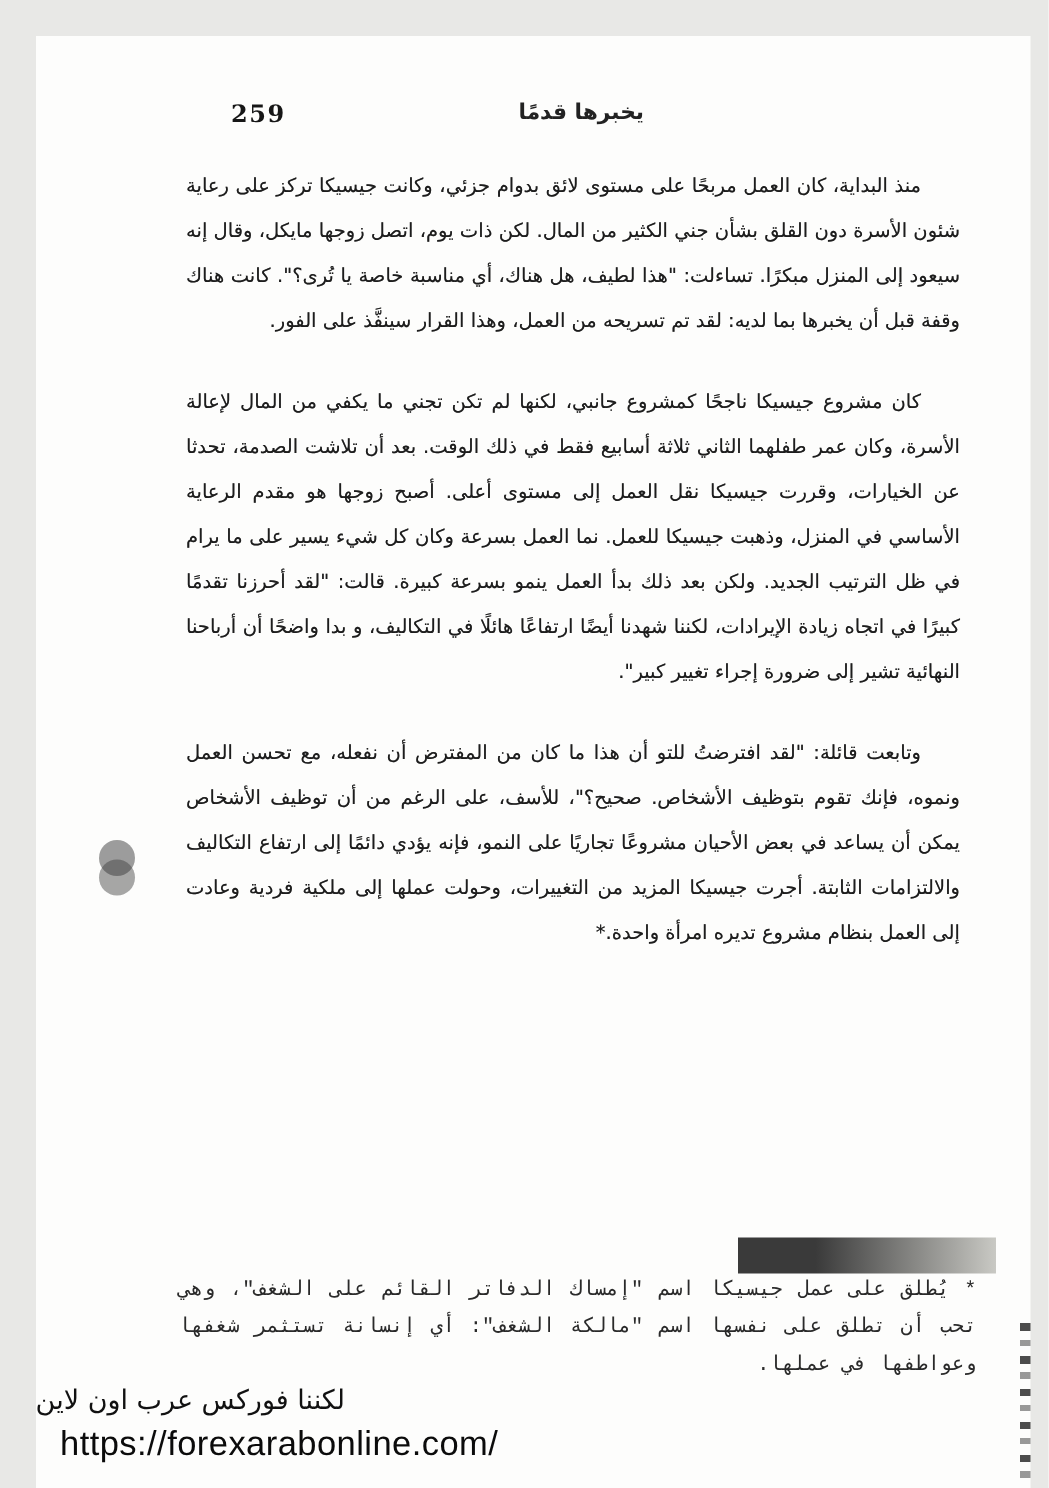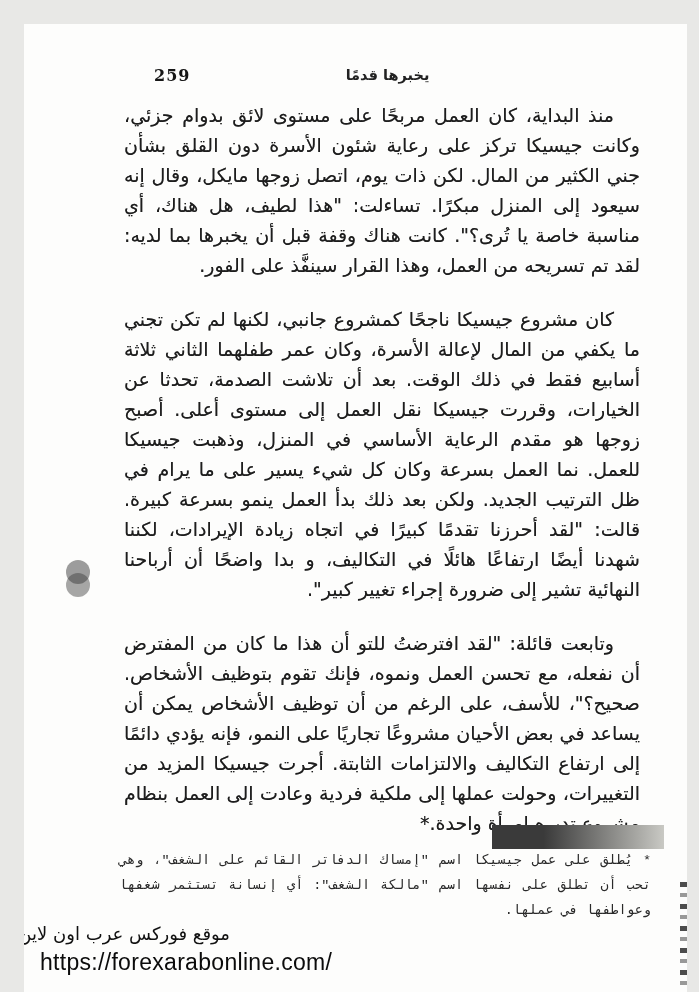--- a/index.html
+++ b/index.html
@@ -33,26 +33,26 @@
     margin-left: 14px;
     direction: rtl;
     font-size: 14.5px;
     font-weight: bold;
     color: #222;
     white-space: nowrap;
   }
   
   .body-text {
     position: absolute;
-    top: 52px;
+    top: 62px;
     right: 59px;
     width: 564px;
     direction: rtl;
     text-align: justify;
-    font-size: 19px;
+    font-size: 13px;
     line-height: 30px;
     color: #1d1d1d;
     text-shadow: 0 0 0.4px rgba(20,20,20,0.55);
   }
   .body-text p {
     text-indent: 26px;
     margin: 0;
   }
   
   .footnote-rule {
@@ -142,21 +142,21 @@
   <div class="body-text">
     <p>منذ البداية، كان العمل مربحًا على مستوى لائق بدوام جزئي، وكانت جيسيكا تركز على رعاية شئون الأسرة دون القلق بشأن جني الكثير من المال. لكن ذات يوم، اتصل زوجها مايكل، وقال إنه سيعود إلى المنزل مبكرًا. تساءلت: "هذا لطيف، هل هناك، أي مناسبة خاصة يا تُرى؟". كانت هناك وقفة قبل أن يخبرها بما لديه: لقد تم تسريحه من العمل، وهذا القرار سينفَّذ على الفور.</p>
     <p>كان مشروع جيسيكا ناجحًا كمشروع جانبي، لكنها لم تكن تجني ما يكفي من المال لإعالة الأسرة، وكان عمر طفلهما الثاني ثلاثة أسابيع فقط في ذلك الوقت. بعد أن تلاشت الصدمة، تحدثا عن الخيارات، وقررت جيسيكا نقل العمل إلى مستوى أعلى. أصبح زوجها هو مقدم الرعاية الأساسي في المنزل، وذهبت جيسيكا للعمل. نما العمل بسرعة وكان كل شيء يسير على ما يرام في ظل الترتيب الجديد. ولكن بعد ذلك بدأ العمل ينمو بسرعة كبيرة. قالت: "لقد أحرزنا تقدمًا كبيرًا في اتجاه زيادة الإيرادات، لكننا شهدنا أيضًا ارتفاعًا هائلًا في التكاليف، و بدا واضحًا أن أرباحنا النهائية تشير إلى ضرورة إجراء تغيير كبير".</p>
     <p>وتابعت قائلة: "لقد افترضتُ للتو أن هذا ما كان من المفترض أن نفعله، مع تحسن العمل ونموه، فإنك تقوم بتوظيف الأشخاص. صحيح؟"، للأسف، على الرغم من أن توظيف الأشخاص يمكن أن يساعد في بعض الأحيان مشروعًا تجاريًا على النمو، فإنه يؤدي دائمًا إلى ارتفاع التكاليف والالتزامات الثابتة. أجرت جيسيكا المزيد من التغييرات، وحولت عملها إلى ملكية فردية وعادت إلى العمل بنظام مشروع تديره امرأة واحدة.*</p>
   </div>
 
   <div class="footnote-rule"></div>
 
   <div class="footnote">* يُطلق على عمل جيسيكا اسم "إمساك الدفاتر القائم على الشغف"، وهي تحب أن تطلق على نفسها اسم "مالكة الشغف": أي إنسانة تستثمر شغفها وعواطفها في عملها.</div>
 
-  <div class="watermark-site">موقع فوركس عرب اون لاين</div>
+  <div class="watermark-site">لكننا فوركس عرب اون لاين</div>
 
   <div class="watermark-url">https://forexarabonline.com/</div>
 
   <div class="scan-edge-artifact"></div>
   <div class="speck-1"></div>
   <div class="speck-2"></div>
 
 </div>
 
 </body></html>

